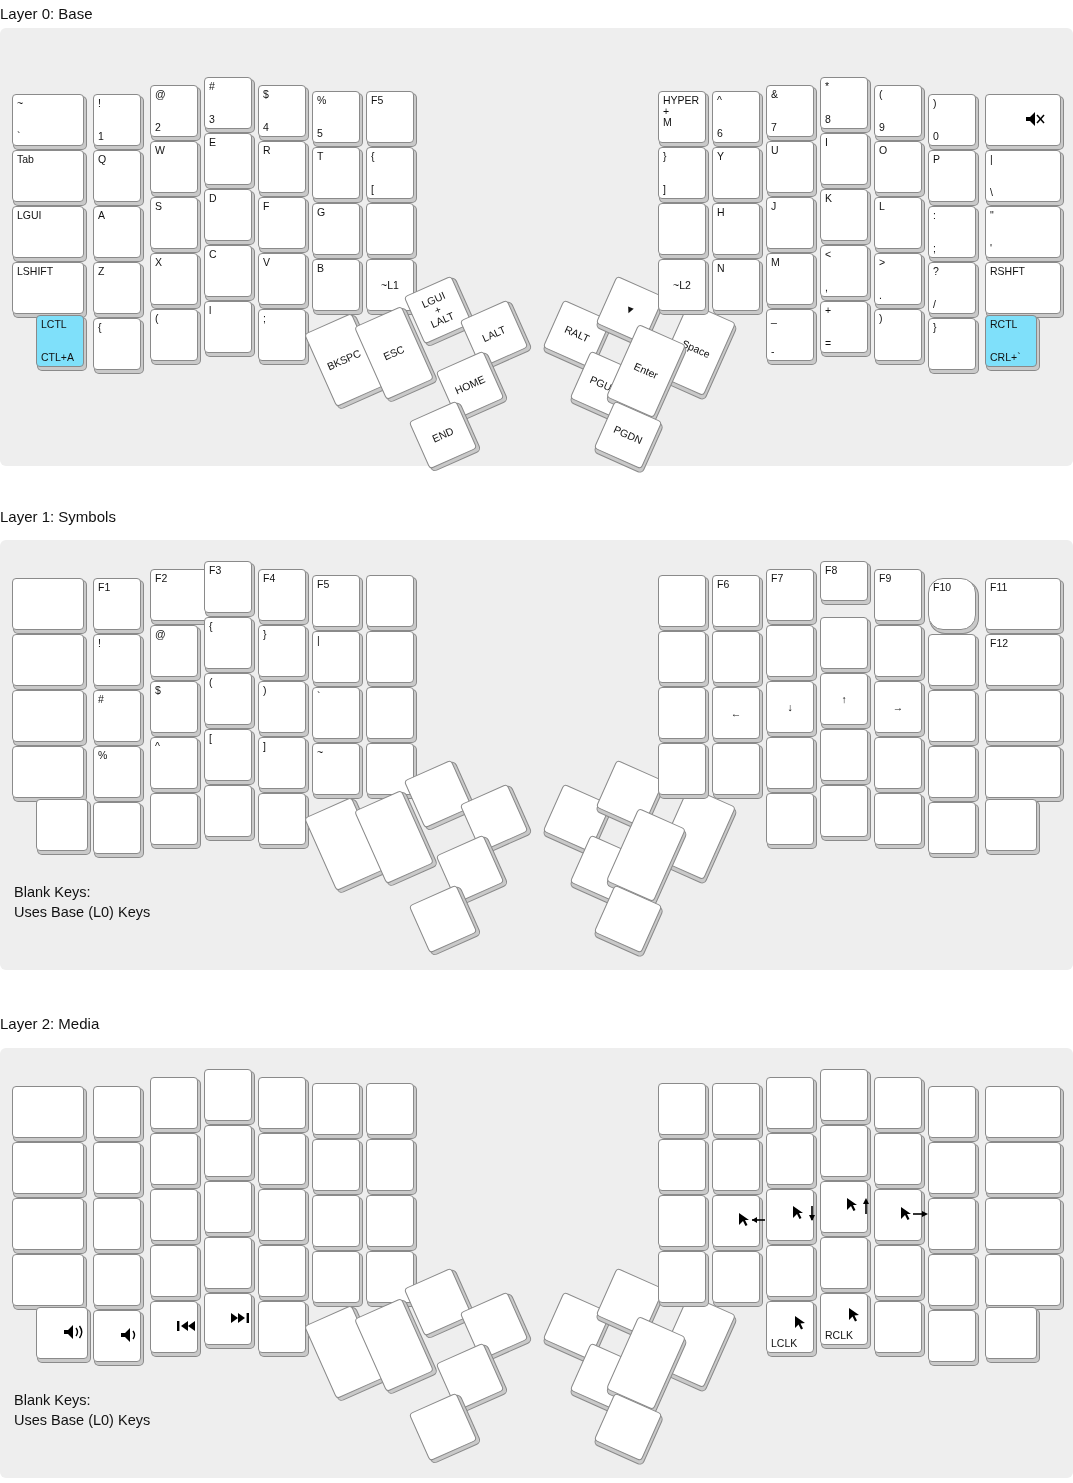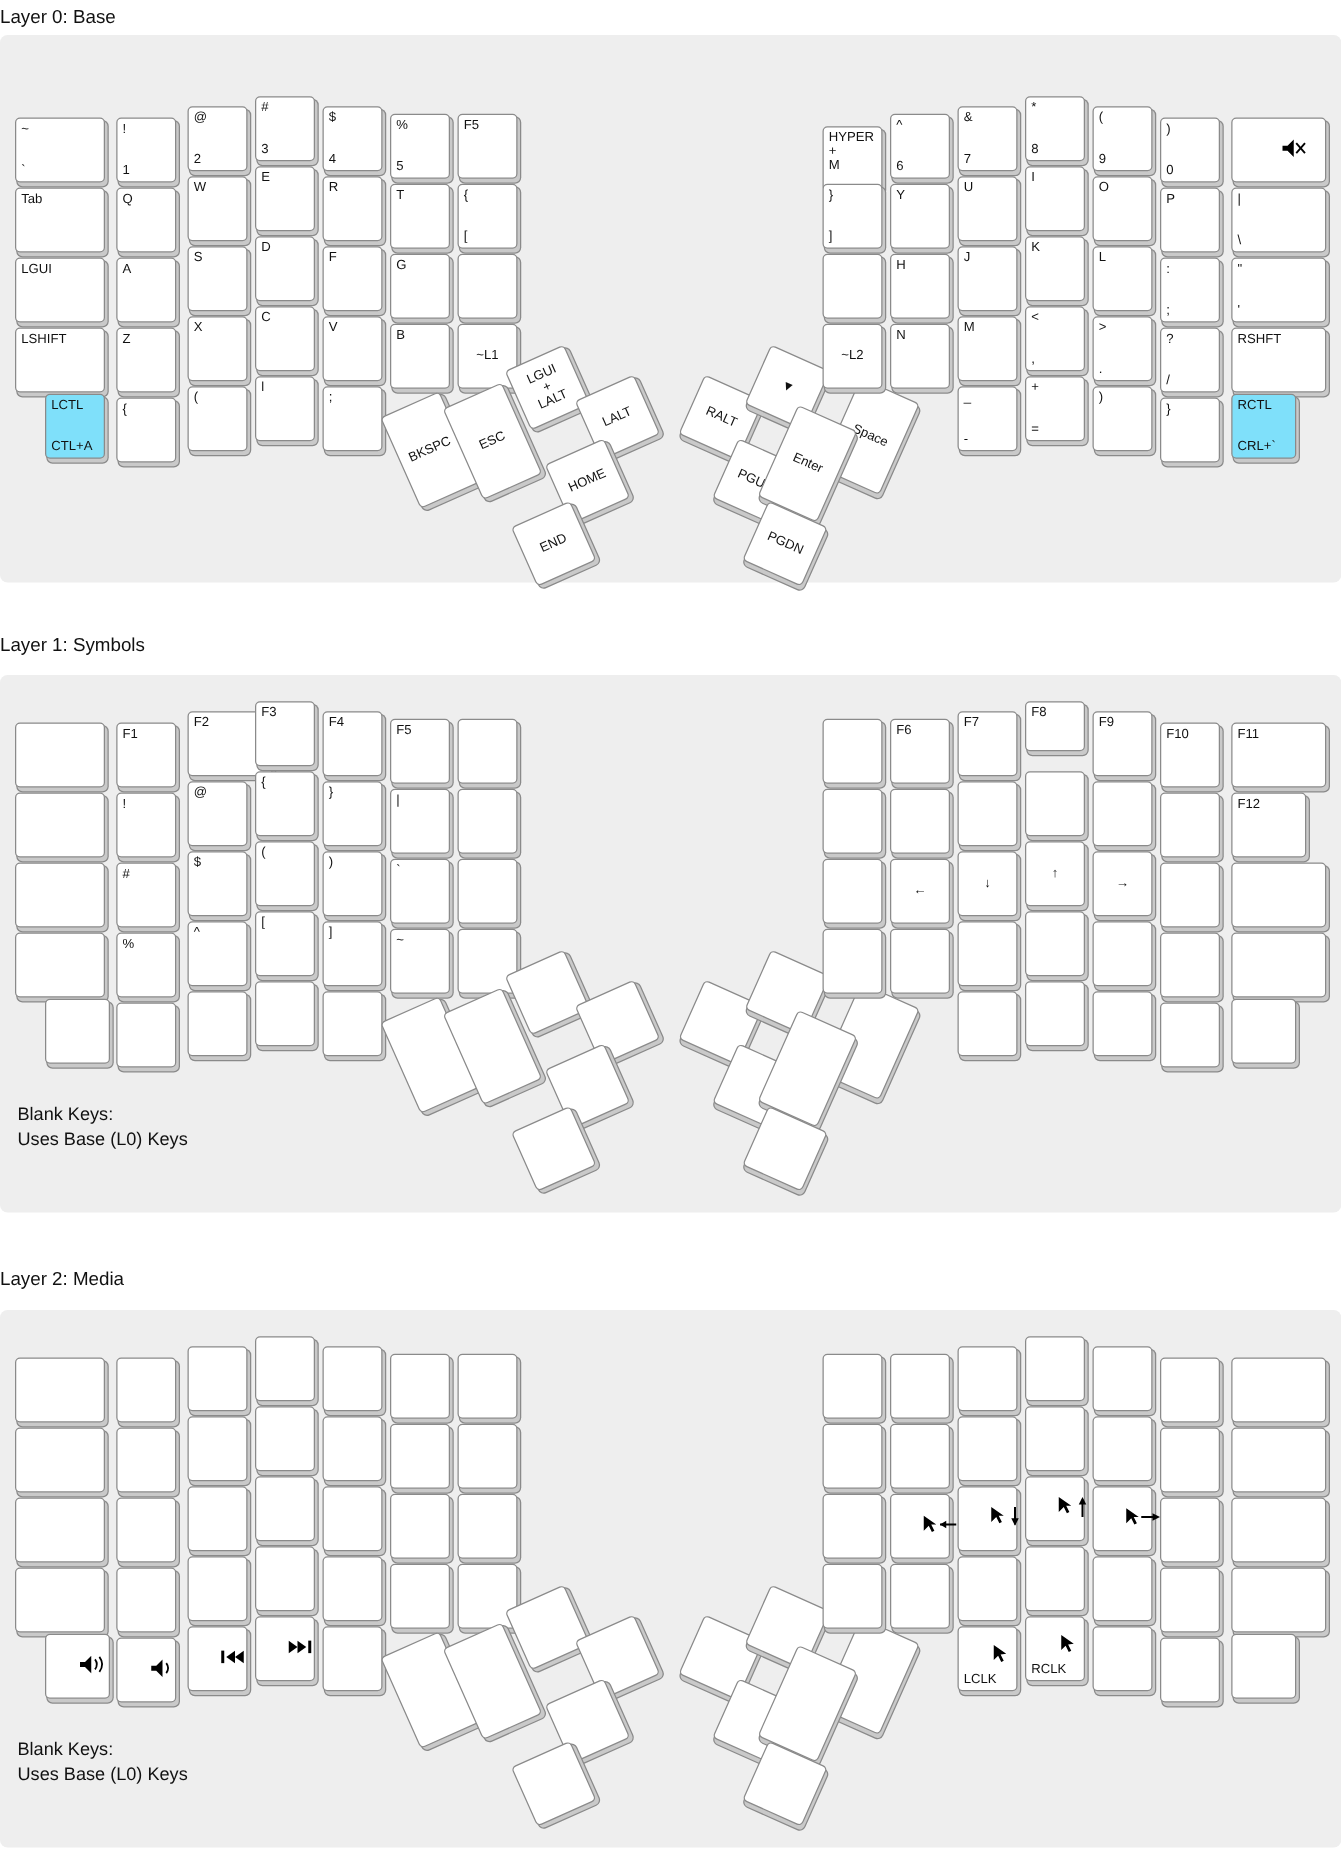--- a/index.html
+++ b/index.html
@@ -168,21 +168,21 @@
     <div class="key rot" style="left:578px;top:331px;width:52px;height:52px;transform:rotate(24deg);">
       <span class="lg c">PGUP</span>
     </div>
     <div class="key rot" style="left:620px;top:303px;width:52px;height:80px;transform:rotate(24deg);">
       <span class="lg c">Enter</span>
     </div>
     <div class="key rot" style="left:602px;top:381px;width:52px;height:52px;transform:rotate(24deg);">
       <span class="lg c">PGDN</span>
     </div>
 
-    <div class="key" style="left:658px;top:63px;width:48px;height:52px;margin-top:10px;">
+    <div class="key" style="left:658px;top:63px;width:48px;height:52px;">
       <span class="lg tl">HYPER
 +
 M</span>
     </div>
     <div class="key" style="left:712px;top:63px;width:48px;height:52px;">
       <span class="lg tl">^</span>
       <span class="lg bl">6</span>
     </div>
     <div class="key" style="left:766px;top:57px;width:48px;height:52px;">
       <span class="lg tl">&amp;</span>
@@ -405,34 +405,34 @@
       </div>
     <div class="key" style="left:766px;top:29px;width:48px;height:52px;">
         <span class="lg tl">F7</span>
       </div>
     <div class="key" style="left:820px;top:21px;width:48px;height:40px;">
         <span class="lg tl">F8</span>
       </div>
     <div class="key" style="left:874px;top:29px;width:48px;height:52px;">
         <span class="lg tl">F9</span>
       </div>
-    <div class="key" style="left:928px;top:38px;width:48px;height:52px;">
+    <div class="key" style="left:928px;top:38px;width:48px;height:52px;border-radius:15px;">
         <span class="lg tl">F10</span>
       </div>
     <div class="key" style="left:985px;top:38px;width:76px;height:52px;">
         <span class="lg tl">F11</span>
       </div>
 
     <div class="key" style="left:658px;top:91px;width:48px;height:52px;"></div>
     <div class="key" style="left:712px;top:91px;width:48px;height:52px;"></div>
     <div class="key" style="left:766px;top:85px;width:48px;height:52px;"></div>
     <div class="key" style="left:820px;top:77px;width:48px;height:52px;"></div>
     <div class="key" style="left:874px;top:85px;width:48px;height:52px;"></div>
     <div class="key" style="left:928px;top:94px;width:48px;height:52px;"></div>
-    <div class="key" style="left:985px;top:94px;width:60px;height:52px;">
+    <div class="key" style="left:985px;top:94px;width:76px;height:52px;">
         <span class="lg tl">F12</span>
       </div>
 
     <div class="key" style="left:658px;top:147px;width:48px;height:52px;"></div>
     <div class="key" style="left:712px;top:147px;width:48px;height:52px;">
         <span class="lg c glyph">←</span>
       </div>
     <div class="key" style="left:766px;top:141px;width:48px;height:52px;">
         <span class="lg c glyph">↓</span>
       </div>

